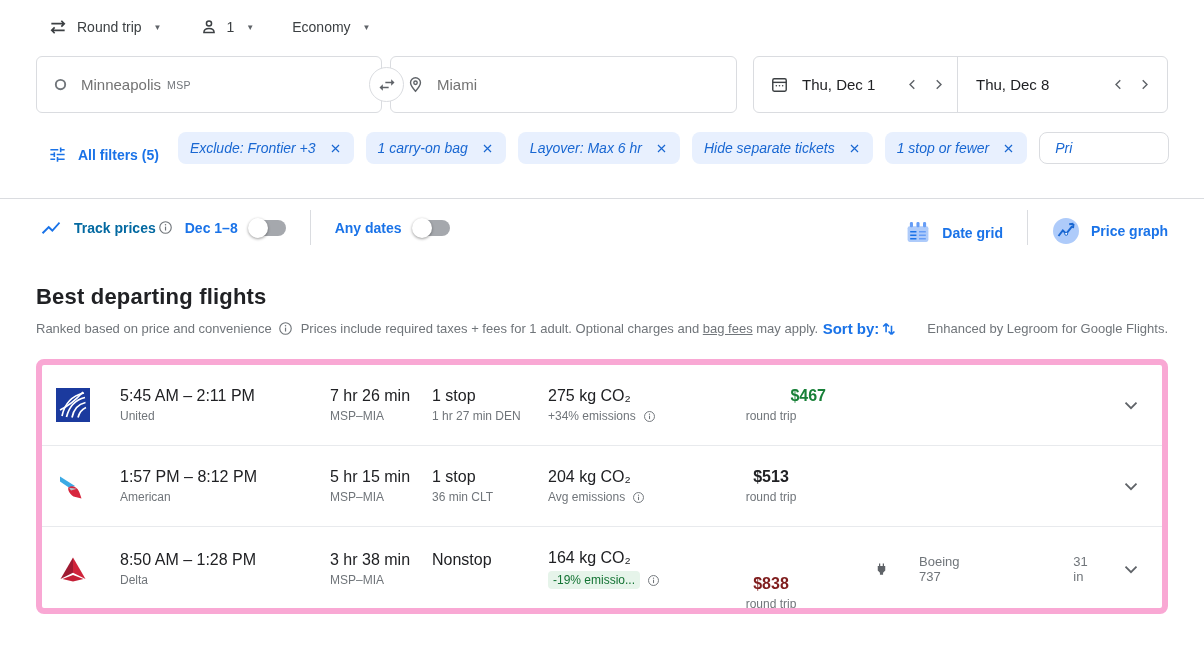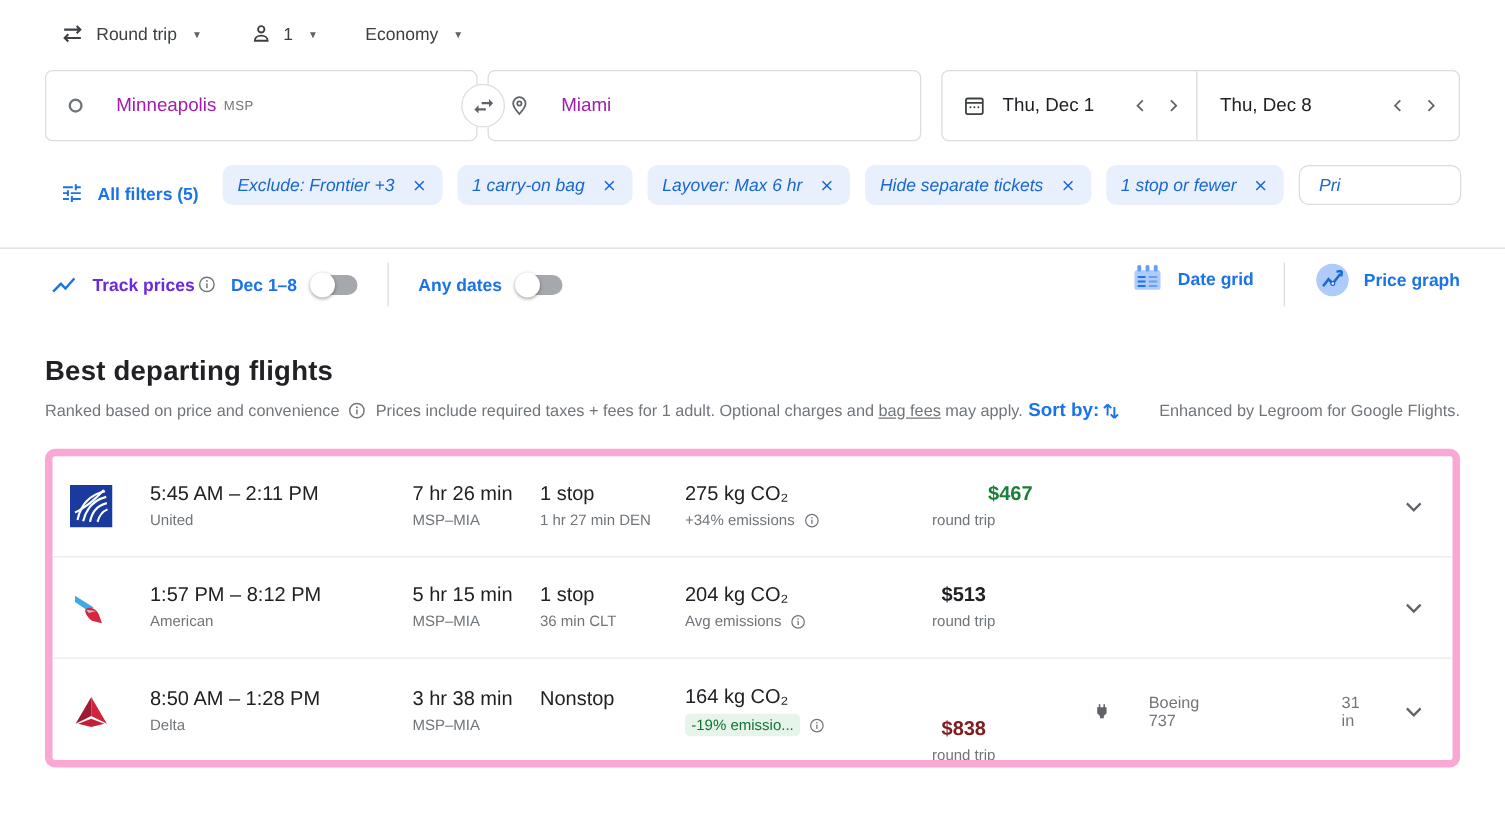--- a/index.html
+++ b/index.html
@@ -12,21 +12,21 @@
   .top-controls { display:flex; align-items:center; gap:38px; padding:17px 48px 10px; font-size:14px; color:#3c4043; }
   .control { display:flex; align-items:center; gap:9px; cursor:pointer; }
   .caret { font-size:8px; color:#5f6368; margin-left:3px; }
 
   
   .search-row { display:flex; align-items:center; margin:9px 36px 0; }
   .field { border:1px solid #dadce0; border-radius:6px; height:57px; display:flex; align-items:center; padding:0 16px; background:#fff; }
   .loc-pair { position:relative; display:flex; gap:8px; }
   .field-origin { width:346px; }
   .field-dest { width:347px; }
-  .loc-text { font-size:15px; color:#a21caf; margin-left:25px; }
+  .loc-text { font-size:15px; color:#737373; margin-left:13px; }
   .loc-code { font-size:10.5px; color:#70757a; margin-left:6px; letter-spacing:.4px; }
   .swap-btn { position:absolute; left:333px; top:11px; width:35px; height:35px; border-radius:50%;
     border:1px solid #dadce0; background:#fff; display:flex; align-items:center; justify-content:center; z-index:2; }
   .field-dates { width:415px; margin-left:16px; padding:0 10px 0 16px; }
   .date-seg { display:flex; align-items:center; flex:1; height:100%; }
   .date-label { font-size:15px; margin-left:13px; }
   .date-nav { display:flex; align-items:center; margin-left:auto; }
   .nav-btn { width:26px; height:26px; display:flex; align-items:center; justify-content:center; }
   .date-vdiv { width:1px; align-self:stretch; background:#dadce0; margin:0 6px; }
 
@@ -35,30 +35,30 @@
   .all-filters { display:flex; align-items:center; gap:11px; color:#1a73e8; font-size:14px; font-weight:bold; margin-right:7px; white-space:nowrap; }
   .chip { display:flex; align-items:center; gap:13px; background:#e8f0fe; color:#1967d2; font-size:14px;
     height:32px; padding:0 12px; border-radius:8px; white-space:nowrap; flex:none; cursor:pointer;font-style:italic; }
   .chip-x { width:13px; height:13px; }
   .chip-outline { background:#fff; border:1px solid #dadce0; width:130px; padding-left:15px; }
 
   .hr { border:none; border-top:1px solid #dadce0; margin-top:34px; }
 
   
   .track-row { display:flex; align-items:center; height:57px; padding:0 36px 0 40px; }
-  .track-label { font-size:14px; font-weight:bold; color:#6d28d9; margin:0 2px 0 12px; }
+  .track-label { font-size:14px; font-weight:bold; color:#0369a1; margin:0 2px 0 12px; }
   .blue-label { color:#1a73e8; font-size:14px; font-weight:bold; }
   .info-icon { width:15px; height:15px; color:#70757a; }
   .toggle { position:relative; width:38px; height:20px; flex:none; cursor:pointer; }
   .toggle-track { position:absolute; left:8px; top:2px; width:30px; height:16px; border-radius:8px; background:#a5a8ad; }
   .toggle-knob { position:absolute; left:0; top:0; width:20px; height:20px; border-radius:50%; background:#fff;
     box-shadow:0 1px 3px rgba(0,0,0,.4); }
   .vdiv { width:1px; height:35px; background:#dadce0; margin:0 24px; flex:none; }
   .track-gap { display:flex; align-items:center; gap:10px; }
-  .track-tools { margin-left:auto; display:flex; align-items:flex-start; }
+  .track-tools { margin-left:auto; display:flex; align-items:flex-end; }
   .tool-btn { display:flex; align-items:center; gap:11px; }
 
   
   .section-title { font-size:22px; font-weight:bold; color:#202124; margin:28px 36px 0; letter-spacing:.2px; }
   .subtitle-row { display:flex; align-items:flex-start; margin:8px 36px 0; font-size:13px; color:#70757a; line-height:21px; }
   .subtitle-text { width:788px; }
   .subtitle-text .info-icon { display:inline-block; vertical-align:-3px; margin:0 8px 0 6px; }
   .bag-fees { text-decoration:underline; cursor:pointer; }
   .sort-by { display:flex; align-items:center; color:#1a73e8; font-size:15px; font-weight:bold; white-space:nowrap; margin-left:4px; }
   .enhanced { margin-left:28px; white-space:nowrap; font-size:13px; color:#70757a; }

